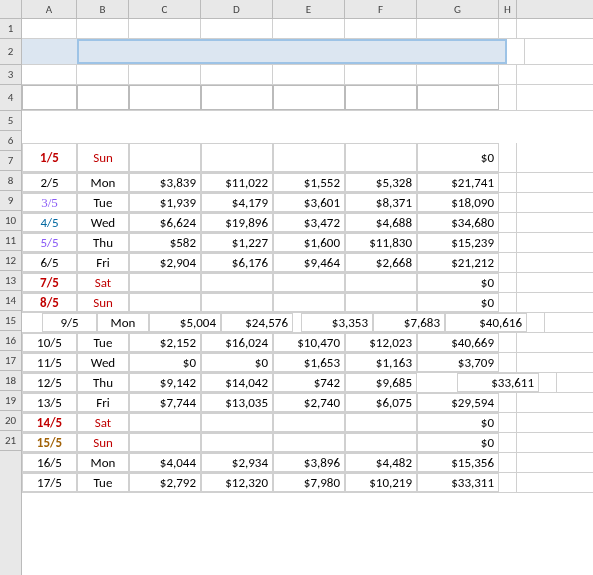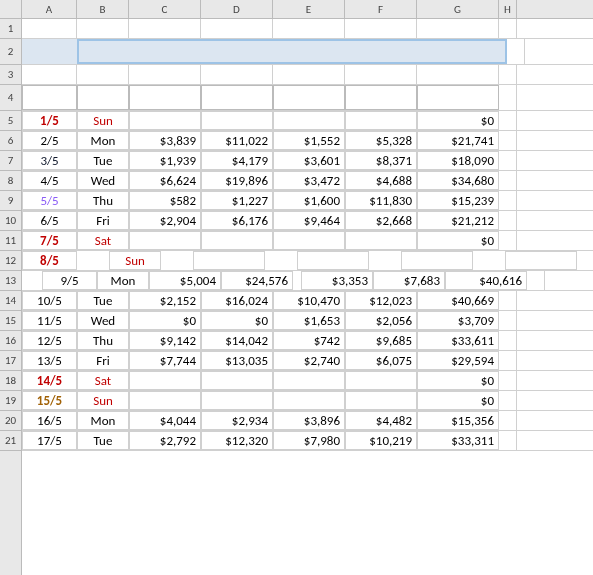--- a/index.html
+++ b/index.html
@@ -205,52 +205,52 @@
         <div class="cell col-c cell-center header-cell" style="border:1px solid #bbb;font-weight:bold;"></div>
         <div class="cell col-d cell-center header-cell" style="border:1px solid #bbb;font-weight:bold;"></div>
         <div class="cell col-e cell-center header-cell" style="border:1px solid #bbb;font-weight:bold;"></div>
         <div class="cell col-f cell-center header-cell" style="border:1px solid #bbb;font-weight:bold;"></div>
         <div class="cell col-g cell-center header-cell" style="border:1px solid #bbb;font-weight:bold;"></div>
         <div class="cell col-h cell-center header-cell" style="border:1px solid #bbb;font-weight:bold;"></div>
         <div class="cell col-i"></div>
       </div>
 
       <div id="data-rows">
-          <div class="grid-row" style="height: 20px;">
+          <div class="grid-row" style="height: 30px; margin-top: 32px;">
             <div class="cell col-b cell-center" style="border: 1px solid rgb(208, 208, 208); color: rgb(192, 0, 0); font-weight: bold;">1/5</div>
             <div class="cell col-c cell-center" style="border: 1px solid rgb(208, 208, 208); color: rgb(192, 0, 0);">Sun</div>
             <div class="cell col-d cell-right" style="border: 1px solid rgb(208, 208, 208);"></div>
             <div class="cell col-e cell-right" style="border: 1px solid rgb(208, 208, 208);"></div>
             <div class="cell col-f cell-right" style="border: 1px solid rgb(208, 208, 208);"></div>
             <div class="cell col-g cell-right" style="border: 1px solid rgb(208, 208, 208);"></div>
             <div class="cell col-h cell-right" style="border: 1px solid rgb(208, 208, 208);">$0</div>
             <div class="cell col-i"></div>
           </div>
           <div class="grid-row" style="height: 20px;">
             <div class="cell col-b cell-center" style="border: 1px solid rgb(208, 208, 208); color: rgb(0, 0, 0); font-weight: normal;">2/5</div>
             <div class="cell col-c cell-center" style="border: 1px solid rgb(208, 208, 208); color: rgb(0, 0, 0);">Mon</div>
             <div class="cell col-d cell-right" style="border: 1px solid rgb(208, 208, 208);">$3,839</div>
             <div class="cell col-e cell-right" style="border: 1px solid rgb(208, 208, 208);">$11,022</div>
             <div class="cell col-f cell-right" style="border: 1px solid rgb(208, 208, 208);">$1,552</div>
             <div class="cell col-g cell-right" style="border: 1px solid rgb(208, 208, 208);">$5,328</div>
             <div class="cell col-h cell-right" style="border: 1px solid rgb(208, 208, 208);">$21,741</div>
             <div class="cell col-i"></div>
           </div>
           <div class="grid-row" style="height: 20px;">
-            <div class="cell col-b cell-center" style="border: 1px solid rgb(208, 208, 208); color: #0f172a; font-weight: normal;">3/5</div>
+            <div class="cell col-b cell-center" style="border: 1px solid rgb(208, 208, 208); color: #8b5cf6; font-weight: normal; font-family: Liberation Serif, serif;">3/5</div>
             <div class="cell col-c cell-center" style="border: 1px solid rgb(208, 208, 208); color: rgb(0, 0, 0);">Tue</div>
             <div class="cell col-d cell-right" style="border: 1px solid rgb(208, 208, 208);">$1,939</div>
             <div class="cell col-e cell-right" style="border: 1px solid rgb(208, 208, 208);">$4,179</div>
             <div class="cell col-f cell-right" style="border: 1px solid rgb(208, 208, 208);">$3,601</div>
             <div class="cell col-g cell-right" style="border: 1px solid rgb(208, 208, 208);">$8,371</div>
             <div class="cell col-h cell-right" style="border: 1px solid rgb(208, 208, 208);">$18,090</div>
             <div class="cell col-i"></div>
           </div>
           <div class="grid-row" style="height: 20px;">
-            <div class="cell col-b cell-center" style="border: 1px solid rgb(208, 208, 208); color: #000000; font-weight: normal;">4/5</div>
+            <div class="cell col-b cell-center" style="border: 1px solid rgb(208, 208, 208); color: #0369a1; font-weight: normal;">4/5</div>
             <div class="cell col-c cell-center" style="border: 1px solid rgb(208, 208, 208); color: rgb(0, 0, 0);">Wed</div>
             <div class="cell col-d cell-right" style="border: 1px solid rgb(208, 208, 208);">$6,624</div>
             <div class="cell col-e cell-right" style="border: 1px solid rgb(208, 208, 208);">$19,896</div>
             <div class="cell col-f cell-right" style="border: 1px solid rgb(208, 208, 208);">$3,472</div>
             <div class="cell col-g cell-right" style="border: 1px solid rgb(208, 208, 208);">$4,688</div>
             <div class="cell col-h cell-right" style="border: 1px solid rgb(208, 208, 208);">$34,680</div>
             <div class="cell col-i"></div>
           </div>
           <div class="grid-row" style="height: 20px;">
             <div class="cell col-b cell-center" style="border: 1px solid rgb(208, 208, 208); color: #8b5cf6; font-weight: normal;">5/5</div>
@@ -275,21 +275,21 @@
           <div class="grid-row" style="height: 20px;">
             <div class="cell col-b cell-center" style="border: 1px solid rgb(208, 208, 208); color: rgb(192, 0, 0); font-weight: bold;">7/5</div>
             <div class="cell col-c cell-center" style="border: 1px solid rgb(208, 208, 208); color: rgb(192, 0, 0);">Sat</div>
             <div class="cell col-d cell-right" style="border: 1px solid rgb(208, 208, 208);"></div>
             <div class="cell col-e cell-right" style="border: 1px solid rgb(208, 208, 208);"></div>
             <div class="cell col-f cell-right" style="border: 1px solid rgb(208, 208, 208);"></div>
             <div class="cell col-g cell-right" style="border: 1px solid rgb(208, 208, 208);"></div>
             <div class="cell col-h cell-right" style="border: 1px solid rgb(208, 208, 208);">$0</div>
             <div class="cell col-i"></div>
           </div>
-          <div class="grid-row" style="height: 20px; gap: 32px;">
+          <div class="grid-row" style="height: 20px;">
             <div class="cell col-b cell-center" style="border: 1px solid rgb(208, 208, 208); color: rgb(192, 0, 0); font-weight: bold;">8/5</div>
             <div class="cell col-c cell-center" style="border: 1px solid rgb(208, 208, 208); color: rgb(192, 0, 0);">Sun</div>
             <div class="cell col-d cell-right" style="border: 1px solid rgb(208, 208, 208);"></div>
             <div class="cell col-e cell-right" style="border: 1px solid rgb(208, 208, 208);"></div>
             <div class="cell col-f cell-right" style="border: 1px solid rgb(208, 208, 208);"></div>
             <div class="cell col-g cell-right" style="border: 1px solid rgb(208, 208, 208);"></div>
             <div class="cell col-h cell-right" style="border: 1px solid rgb(208, 208, 208);">$0</div>
             <div class="cell col-i"></div>
           </div>
           <div class="grid-row" style="height: 20px;">
@@ -311,32 +311,32 @@
             <div class="cell col-g cell-right" style="border: 1px solid rgb(208, 208, 208);">$12,023</div>
             <div class="cell col-h cell-right" style="border: 1px solid rgb(208, 208, 208);">$40,669</div>
             <div class="cell col-i"></div>
           </div>
           <div class="grid-row" style="height: 20px;">
             <div class="cell col-b cell-center" style="border: 1px solid rgb(208, 208, 208); color: rgb(0, 0, 0); font-weight: normal;">11/5</div>
             <div class="cell col-c cell-center" style="border: 1px solid rgb(208, 208, 208); color: rgb(0, 0, 0);">Wed</div>
             <div class="cell col-d cell-right" style="border: 1px solid rgb(208, 208, 208);">$0</div>
             <div class="cell col-e cell-right" style="border: 1px solid rgb(208, 208, 208);">$0</div>
             <div class="cell col-f cell-right" style="border: 1px solid rgb(208, 208, 208);">$1,653</div>
-            <div class="cell col-g cell-right" style="border: 1px solid rgb(208, 208, 208);">$2,056</div>
+            <div class="cell col-g cell-right" style="border: 1px solid rgb(208, 208, 208);">$1,163</div>
             <div class="cell col-h cell-right" style="border: 1px solid rgb(208, 208, 208);">$3,709</div>
             <div class="cell col-i"></div>
           </div>
           <div class="grid-row" style="height: 20px;">
             <div class="cell col-b cell-center" style="border: 1px solid rgb(208, 208, 208); color: rgb(0, 0, 0); font-weight: normal;">12/5</div>
             <div class="cell col-c cell-center" style="border: 1px solid rgb(208, 208, 208); color: rgb(0, 0, 0);">Thu</div>
             <div class="cell col-d cell-right" style="border: 1px solid rgb(208, 208, 208);">$9,142</div>
             <div class="cell col-e cell-right" style="border: 1px solid rgb(208, 208, 208);">$14,042</div>
             <div class="cell col-f cell-right" style="border: 1px solid rgb(208, 208, 208);">$742</div>
             <div class="cell col-g cell-right" style="border: 1px solid rgb(208, 208, 208);">$9,685</div>
-            <div class="cell col-h cell-right" style="border: 1px solid rgb(208, 208, 208);">$33,611</div>
+            <div class="cell col-h cell-right" style="border: 1px solid rgb(208, 208, 208); margin-left: 40px;">$33,611</div>
             <div class="cell col-i"></div>
           </div>
           <div class="grid-row" style="height: 20px;">
             <div class="cell col-b cell-center" style="border: 1px solid rgb(208, 208, 208); color: rgb(0, 0, 0); font-weight: normal;">13/5</div>
             <div class="cell col-c cell-center" style="border: 1px solid rgb(208, 208, 208); color: rgb(0, 0, 0);">Fri</div>
             <div class="cell col-d cell-right" style="border: 1px solid rgb(208, 208, 208);">$7,744</div>
             <div class="cell col-e cell-right" style="border: 1px solid rgb(208, 208, 208);">$13,035</div>
             <div class="cell col-f cell-right" style="border: 1px solid rgb(208, 208, 208);">$2,740</div>
             <div class="cell col-g cell-right" style="border: 1px solid rgb(208, 208, 208);">$6,075</div>
             <div class="cell col-h cell-right" style="border: 1px solid rgb(208, 208, 208);">$29,594</div>

